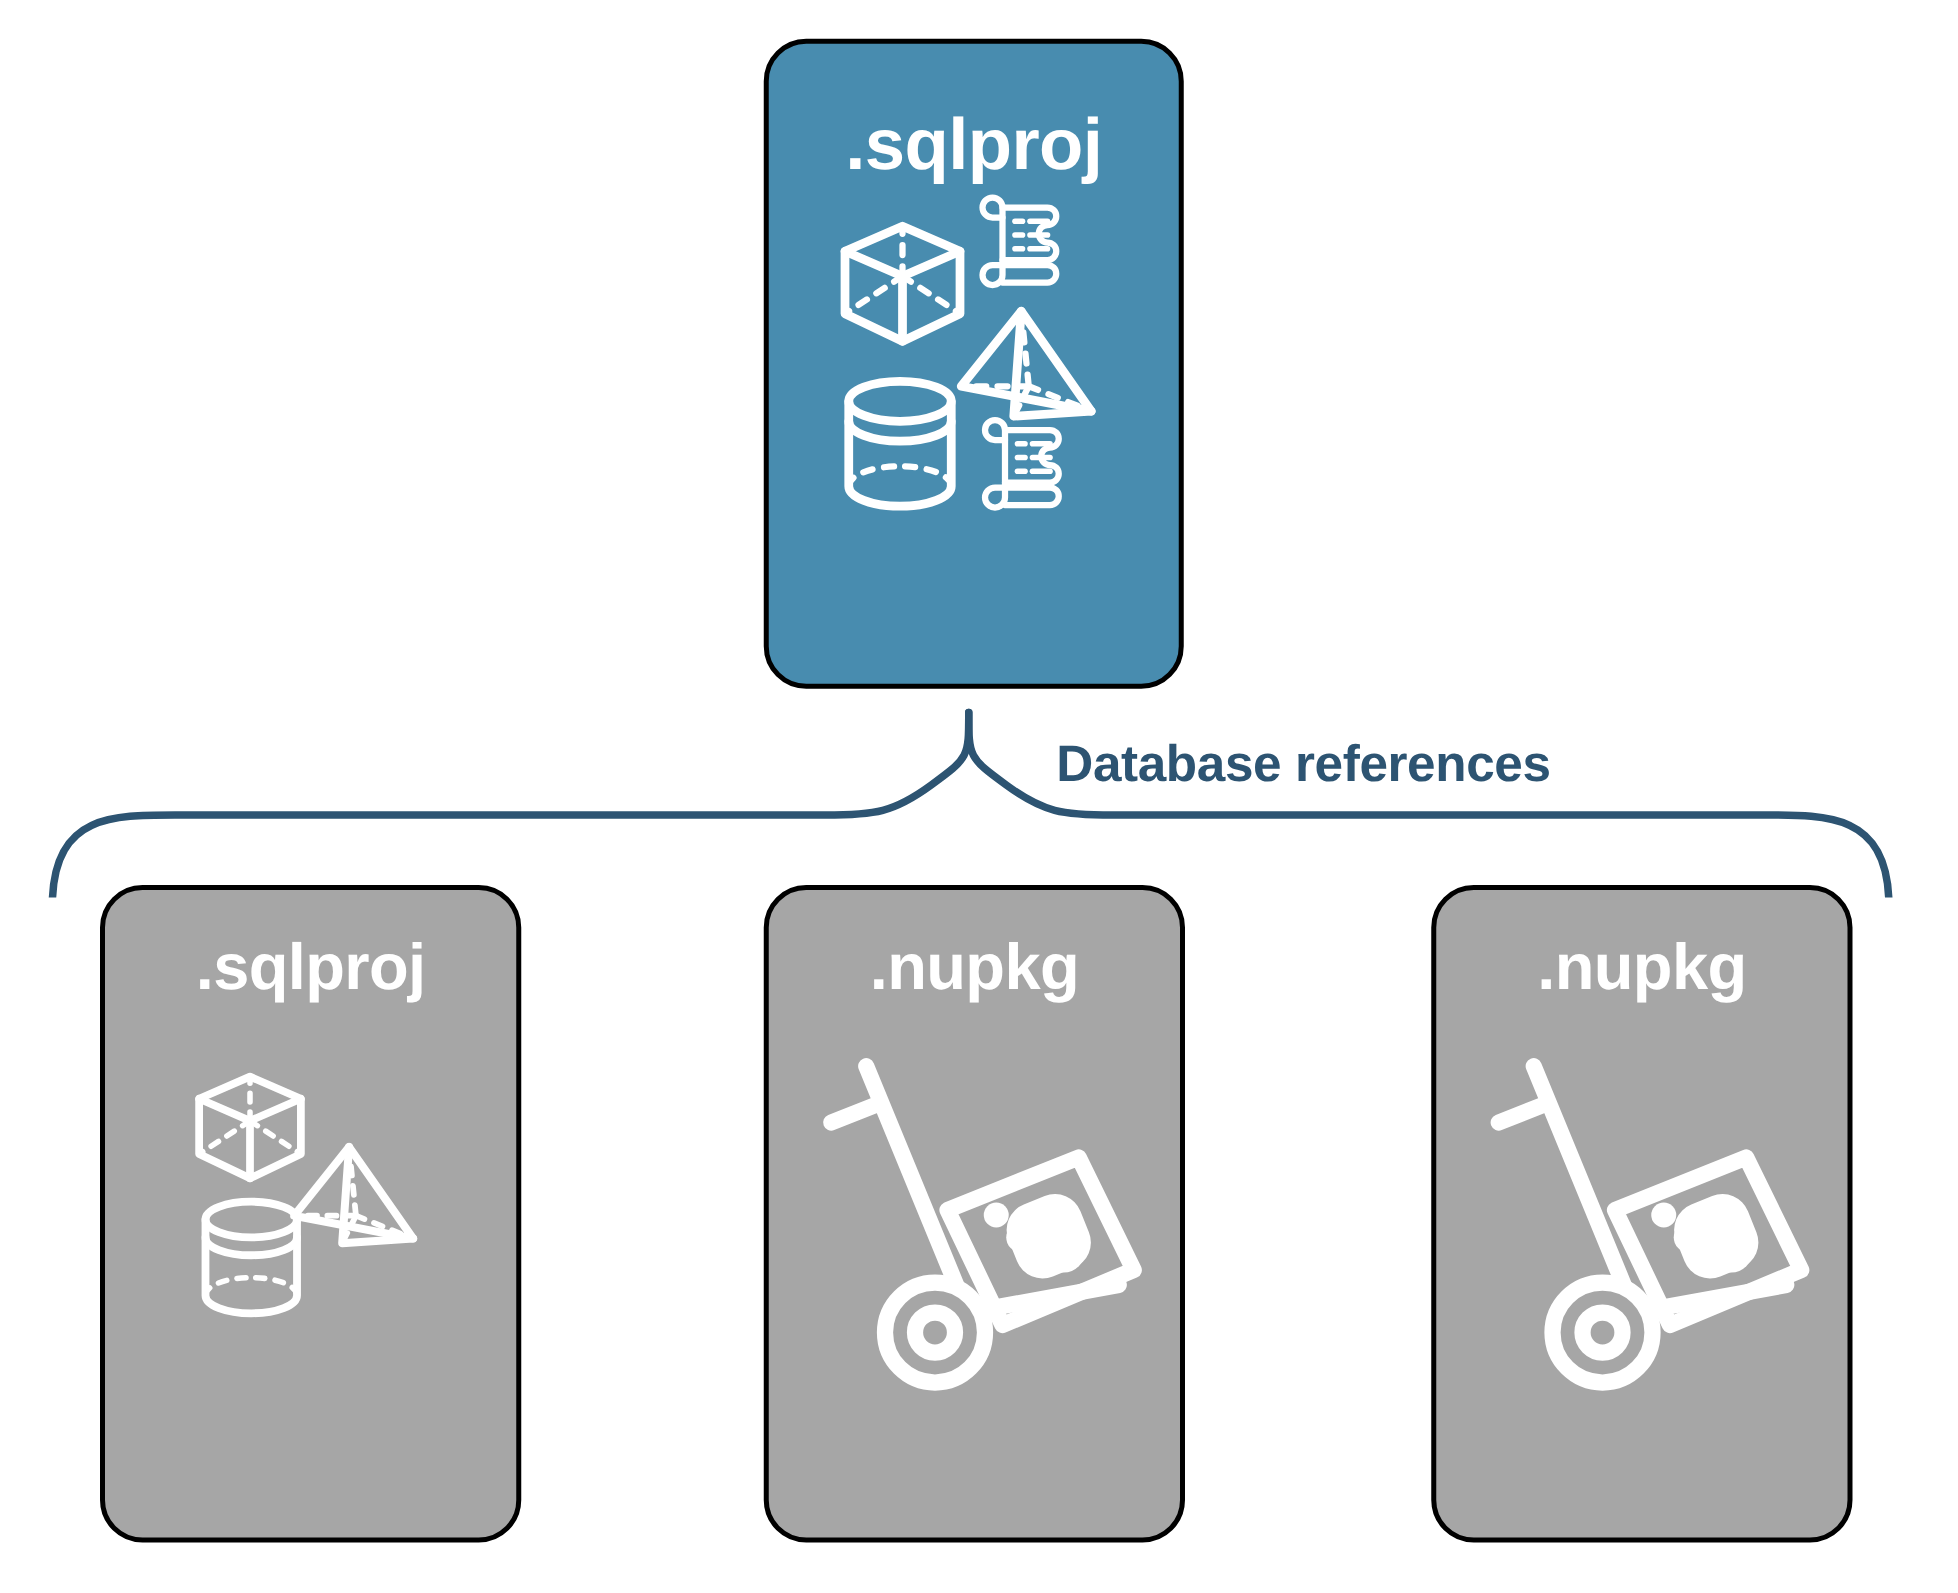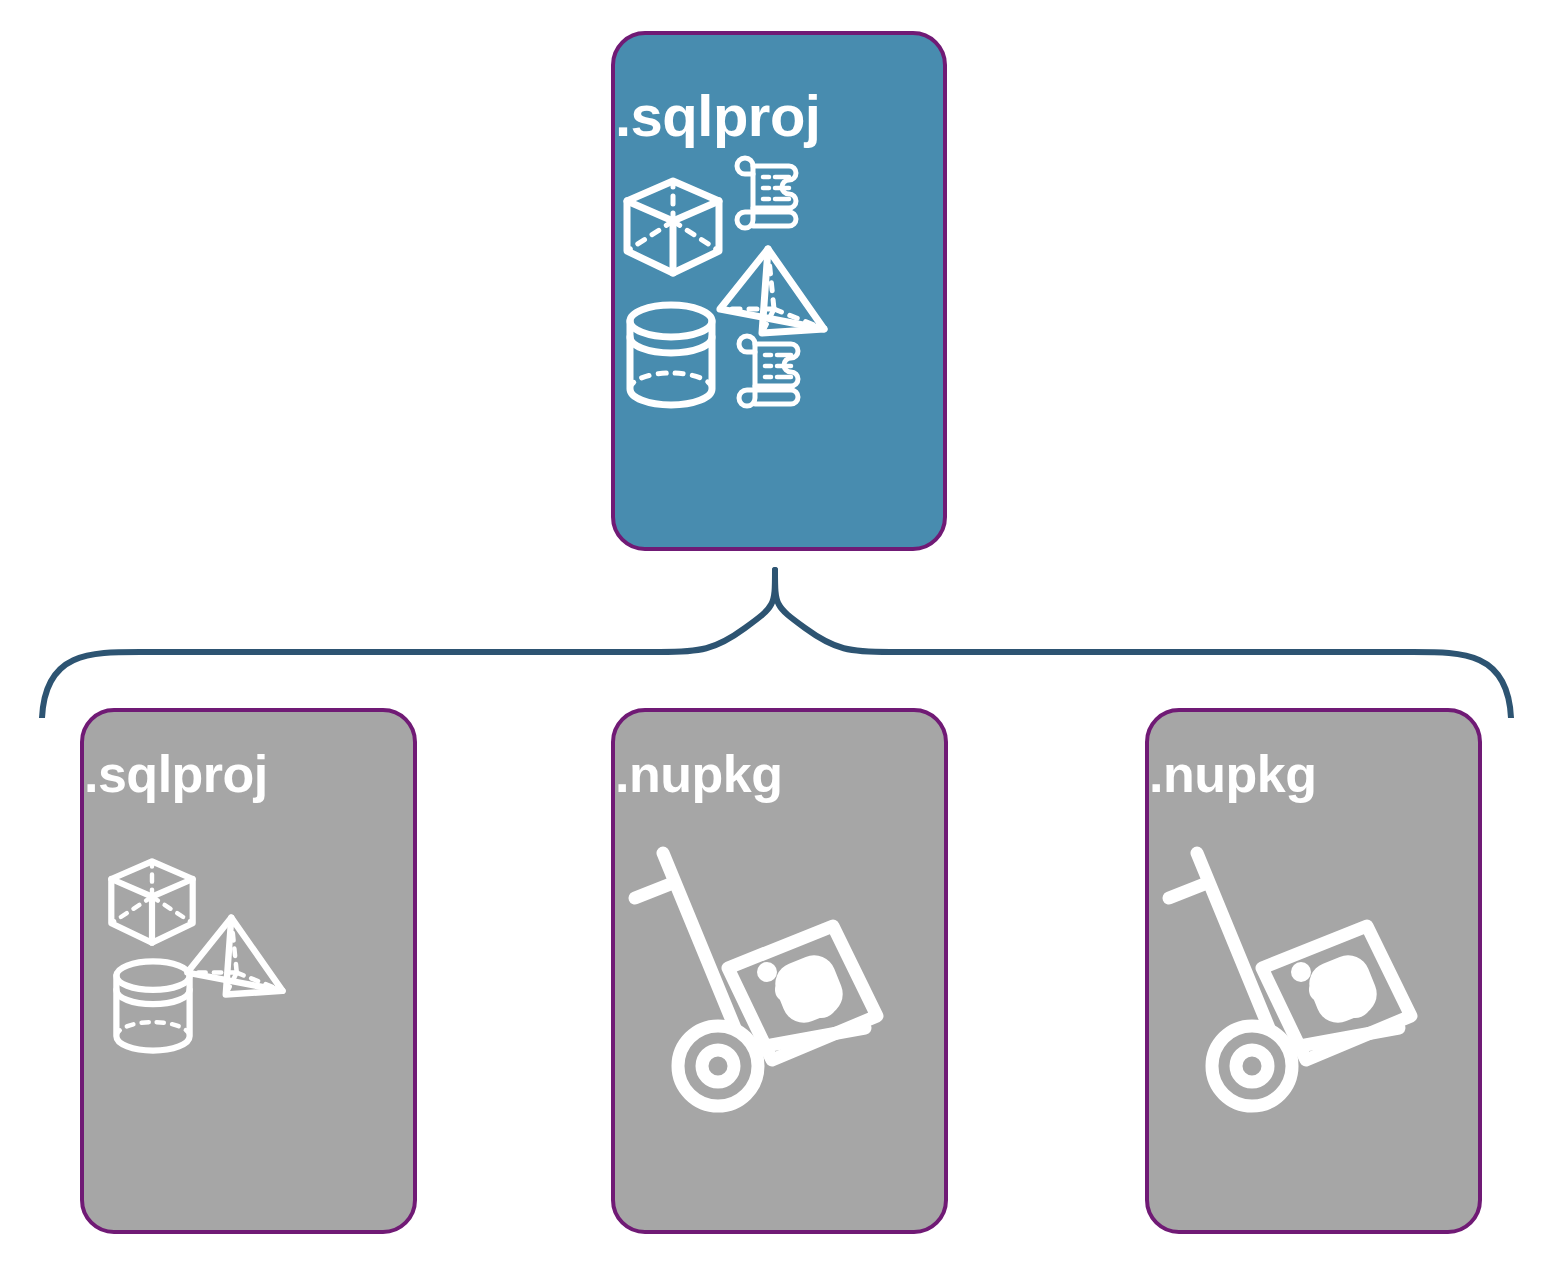--- a/index.html
+++ b/index.html
@@ -16,24 +16,25 @@
     width: 1566px;
     height: 1274px;
     background: #ffffff;
     overflow: hidden;
   }
 
   
   .card {
     position: absolute;
     box-sizing: border-box;
-    border: 4px solid #701a75;
+    border: 4px solid #000000;
     border-radius: 34px;
     display: flex;
     flex-direction: column;
+    align-items: center;
   }
   .card.blue  { background: #488caf; }
   .card.gray  { background: #a6a6a6; }
 
   .card-title {
     color: #ffffff;
     font-weight: bold;
     letter-spacing: -0.5px;
     line-height: 1;
     user-select: none;
@@ -193,20 +194,21 @@
              C 715 102, 700 104, 660 104
              L 140 104
              C 90 104, 45 104, 42 170" fill="none" stroke="#2d5472" stroke-width="6" stroke-linecap="round"></path>
     <path d="M775 22
              C 775 58, 775 58, 805 80
              C 835 102, 850 104, 890 104
              L 1413 104
              C 1463 104, 1508 104, 1511 170" fill="none" stroke="#2d5472" stroke-width="6" stroke-linecap="round"></path>
   </svg>
 
+  <div id="bracket-label">Database references</div>
 
   <div class="card gray bottom" id="card-bl">
     <div class="card-title">.sqlproj</div>
 
     <div class="art">
 
       <svg style="left:22px; top:4px;" width="92" height="92" viewBox="0 0 104 104">
         <g fill="none" stroke="#ffffff" stroke-width="7" stroke-linejoin="round" stroke-linecap="round">
           <path d="M52 6 L98 26 L98 76 L52 98 L6 76 L6 26 Z"></path>
           <path d="M6 26 L52 46 L98 26"></path>

